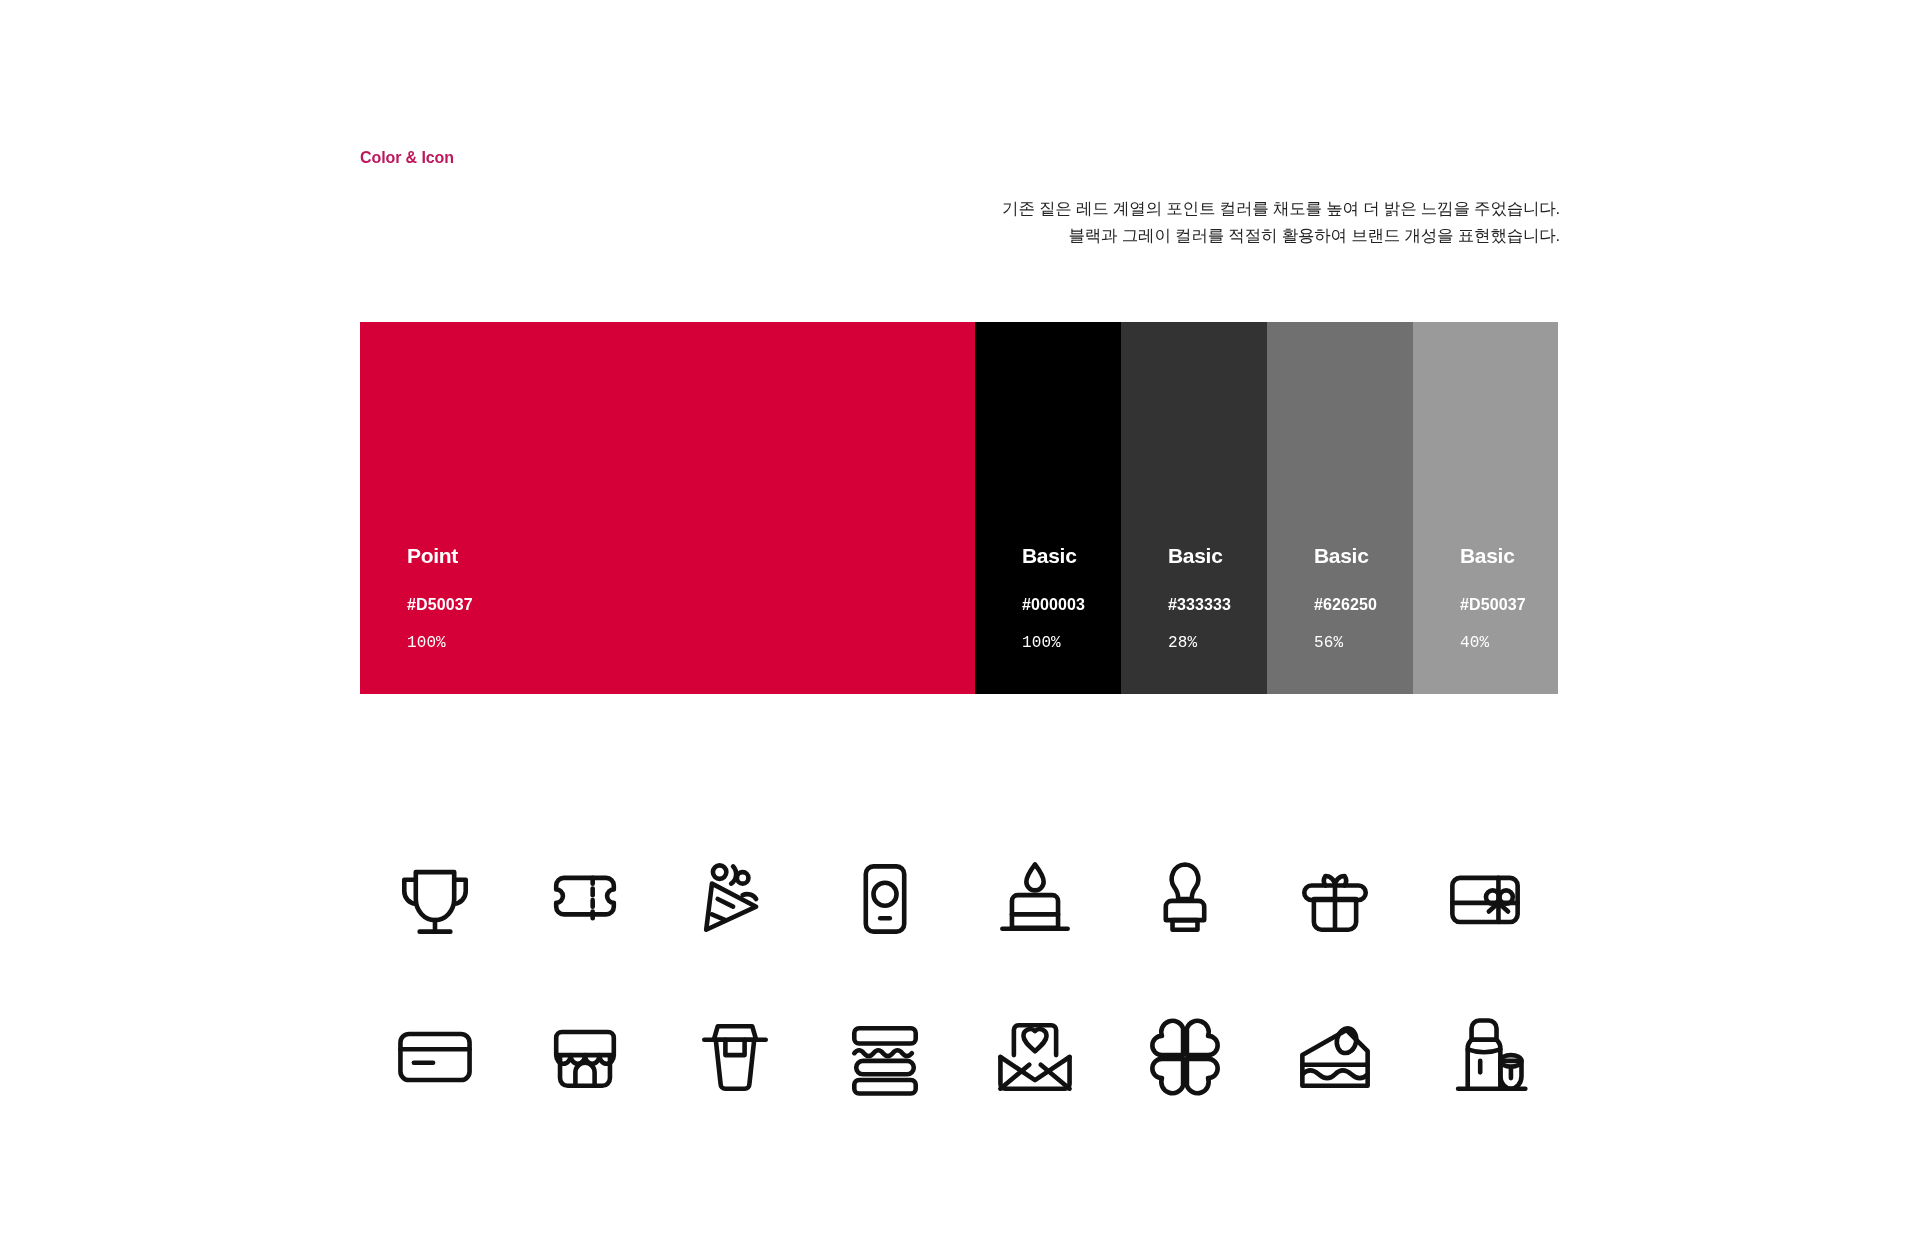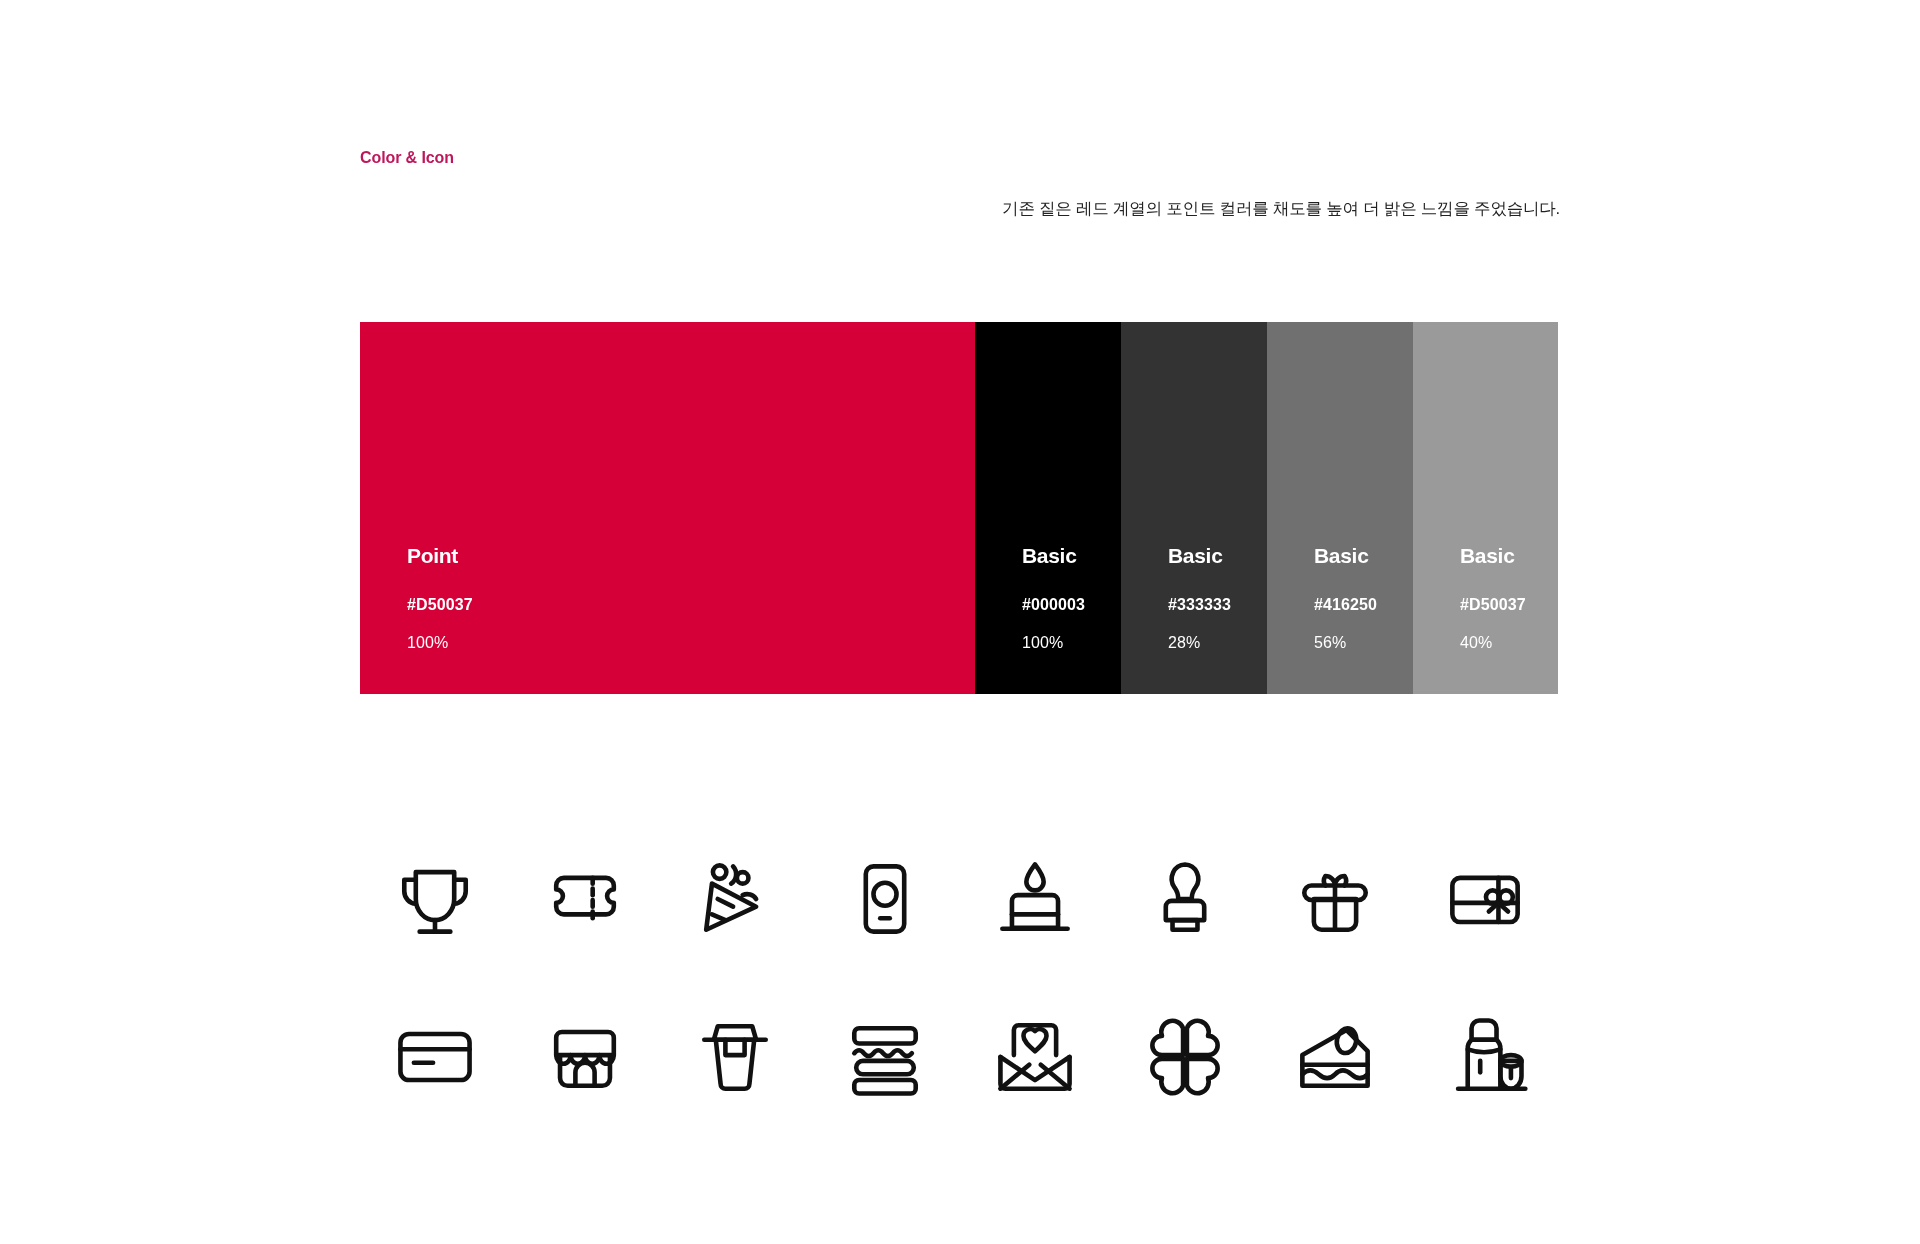--- a/index.html
+++ b/index.html
@@ -90,20 +90,21 @@
     white-space: nowrap;
   }
   .swatch-pct {
     font-size: 16px;
     font-weight: 400;
     color: #ffffff;
     line-height: 1;
     margin: 0;
     letter-spacing: 0.1px;
     white-space: nowrap;
+    font-family: Liberation Mono, monospace;
   }
 
   
   .icon-grid {
     position: absolute;
     left: 360px;
     top: 820px;
     width: 1200px;
     display: grid;
     grid-template-columns: repeat(8, 1fr);
@@ -131,20 +132,21 @@
 </style>
 </head>
 <body>
 
 <div class="page">
 
   <div class="header">
     <div class="section-title">Color &amp; Icon</div>
     <div class="desc">
       <span class="desc-line">기존 짙은 레드 계열의 포인트 컬러를 채도를 높여 더 밝은 느낌을 주었습니다.</span>
+      <span class="desc-line">블랙과 그레이 컬러를 적절히 활용하여 브랜드 개성을 표현했습니다.</span>
     </div>
   </div>
 
   <div class="swatch-bar" id="swatch-bar">
       <div class="swatch" style="background: rgb(213, 0, 55); flex: 615 0 0%;">
         <div class="swatch-inner">
           <div class="swatch-name">Point</div>
           <div class="swatch-hex">#D50037</div>
           <div class="swatch-pct">100%</div>
         </div>
@@ -159,21 +161,21 @@
       <div class="swatch" style="background: rgb(51, 51, 51); flex: 146 0 0%;">
         <div class="swatch-inner">
           <div class="swatch-name">Basic</div>
           <div class="swatch-hex">#333333</div>
           <div class="swatch-pct">28%</div>
         </div>
       </div>
       <div class="swatch" style="background: rgb(112, 112, 112); flex: 146 0 0%;">
         <div class="swatch-inner">
           <div class="swatch-name">Basic</div>
-          <div class="swatch-hex">#416250</div>
+          <div class="swatch-hex">#626250</div>
           <div class="swatch-pct">56%</div>
         </div>
       </div>
       <div class="swatch" style="background: rgb(154, 154, 154); flex: 145 0 0%;">
         <div class="swatch-inner">
           <div class="swatch-name">Basic</div>
           <div class="swatch-hex">#D50037</div>
           <div class="swatch-pct">40%</div>
         </div>
       </div>

